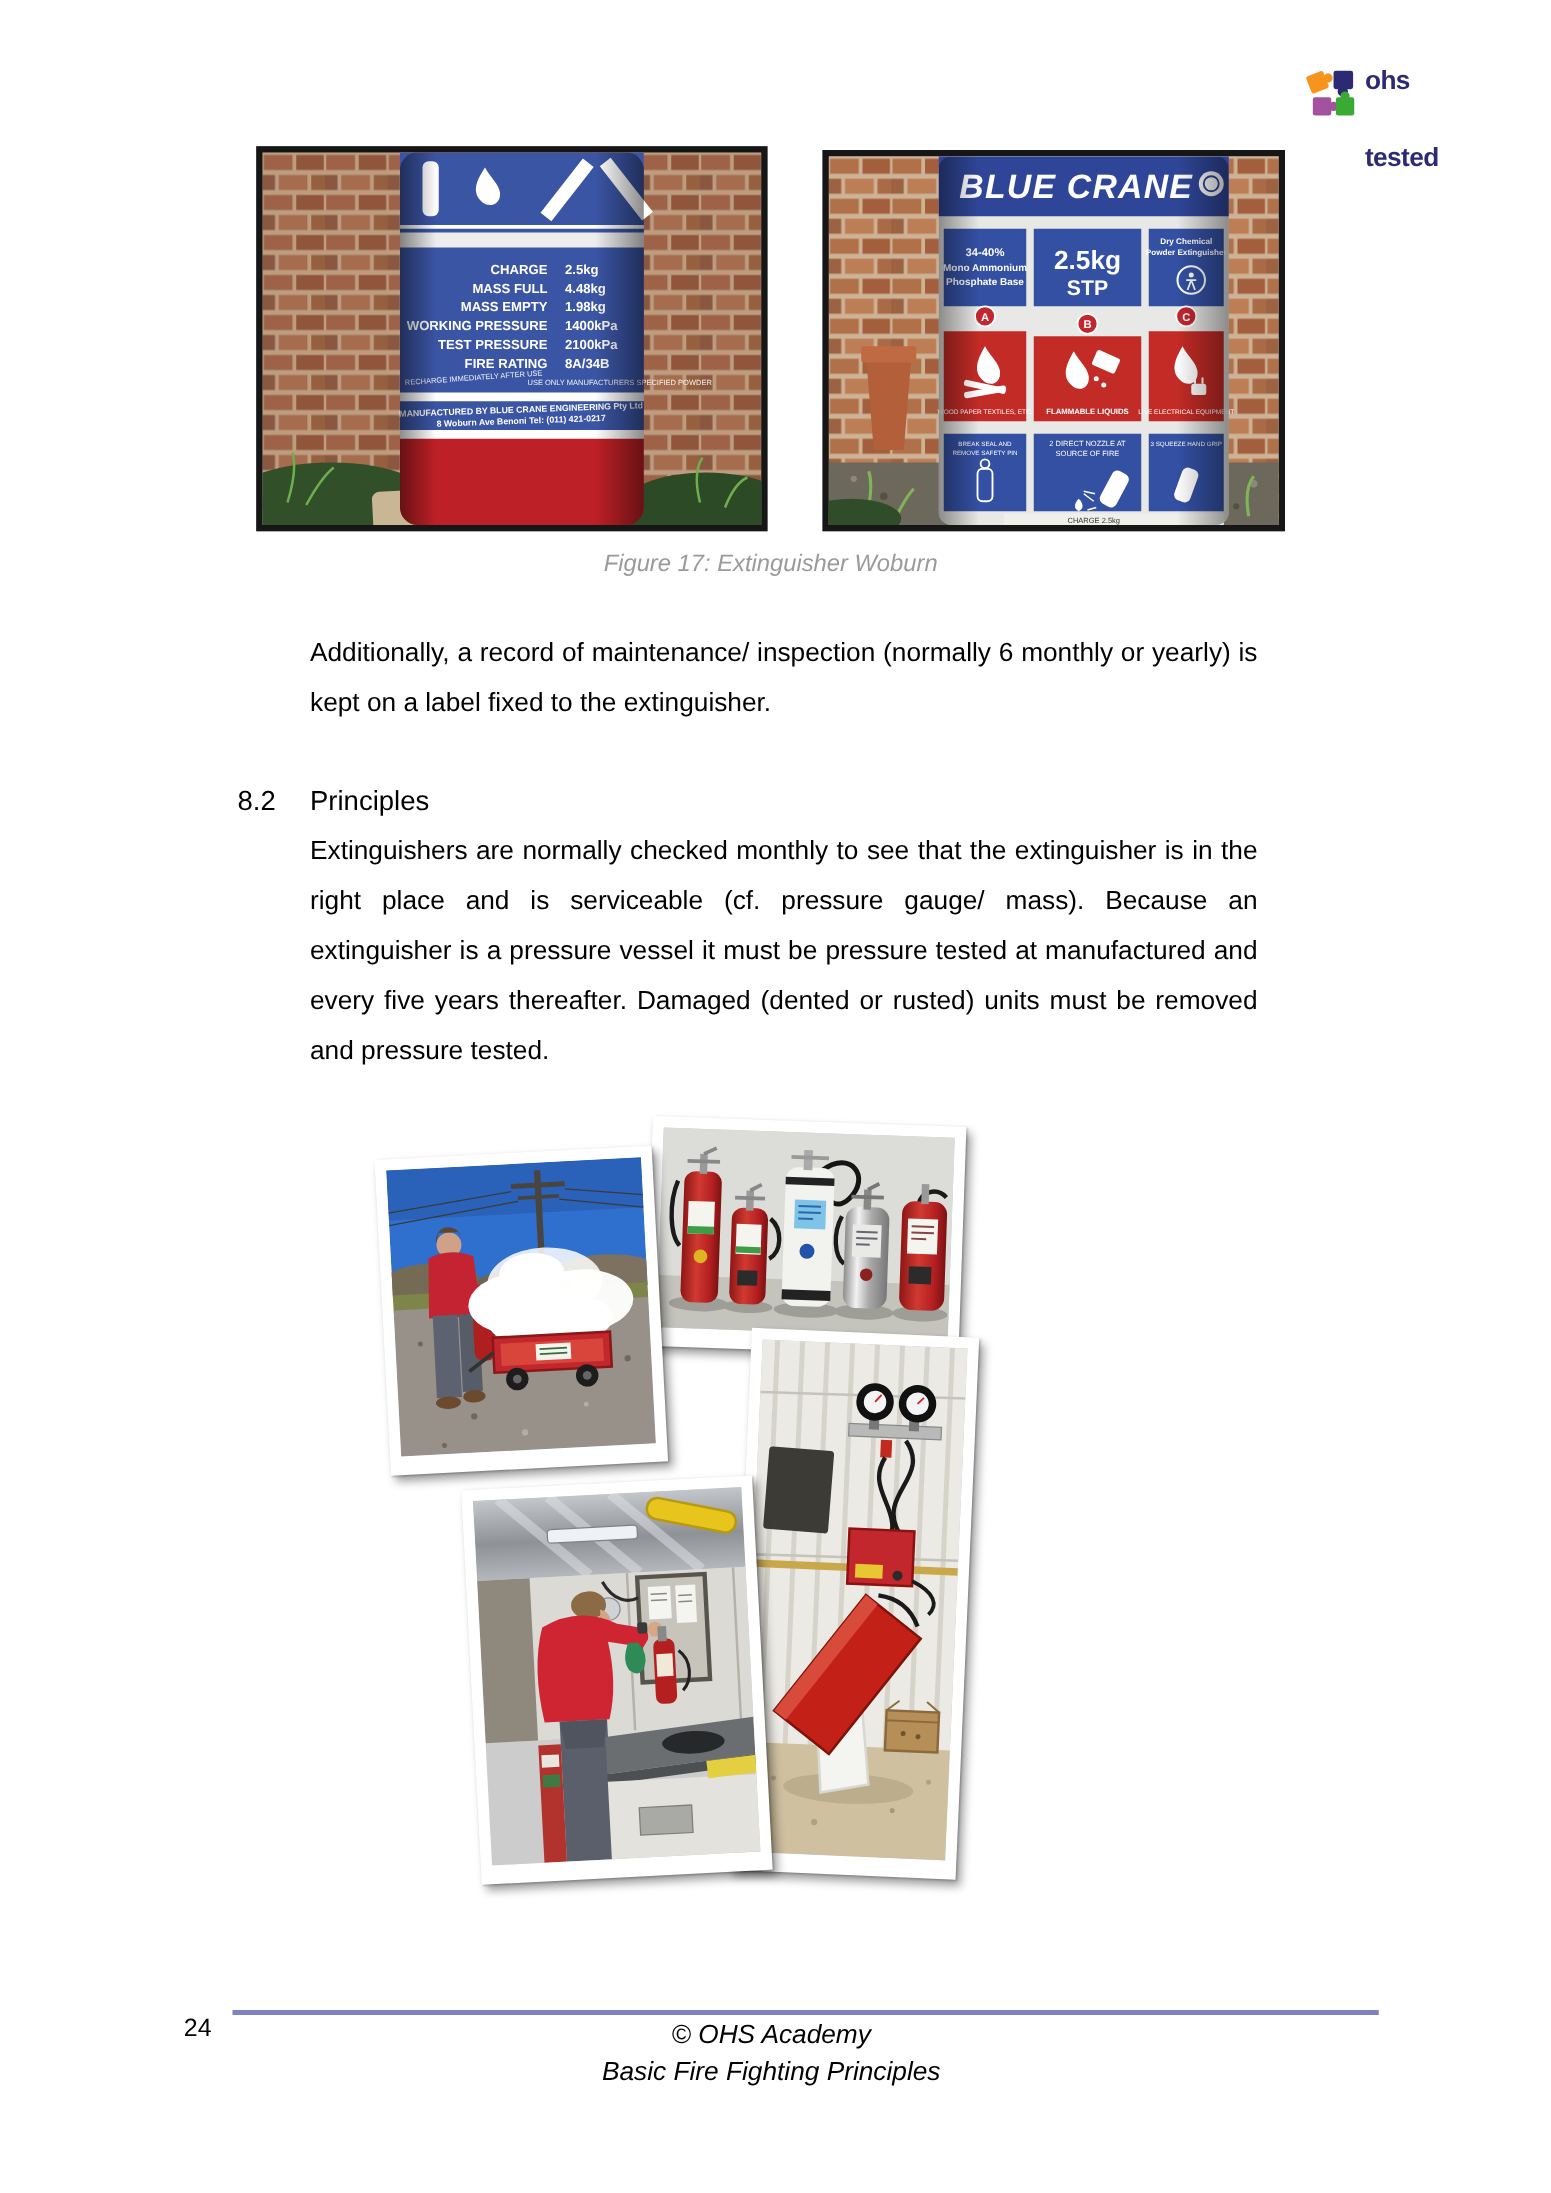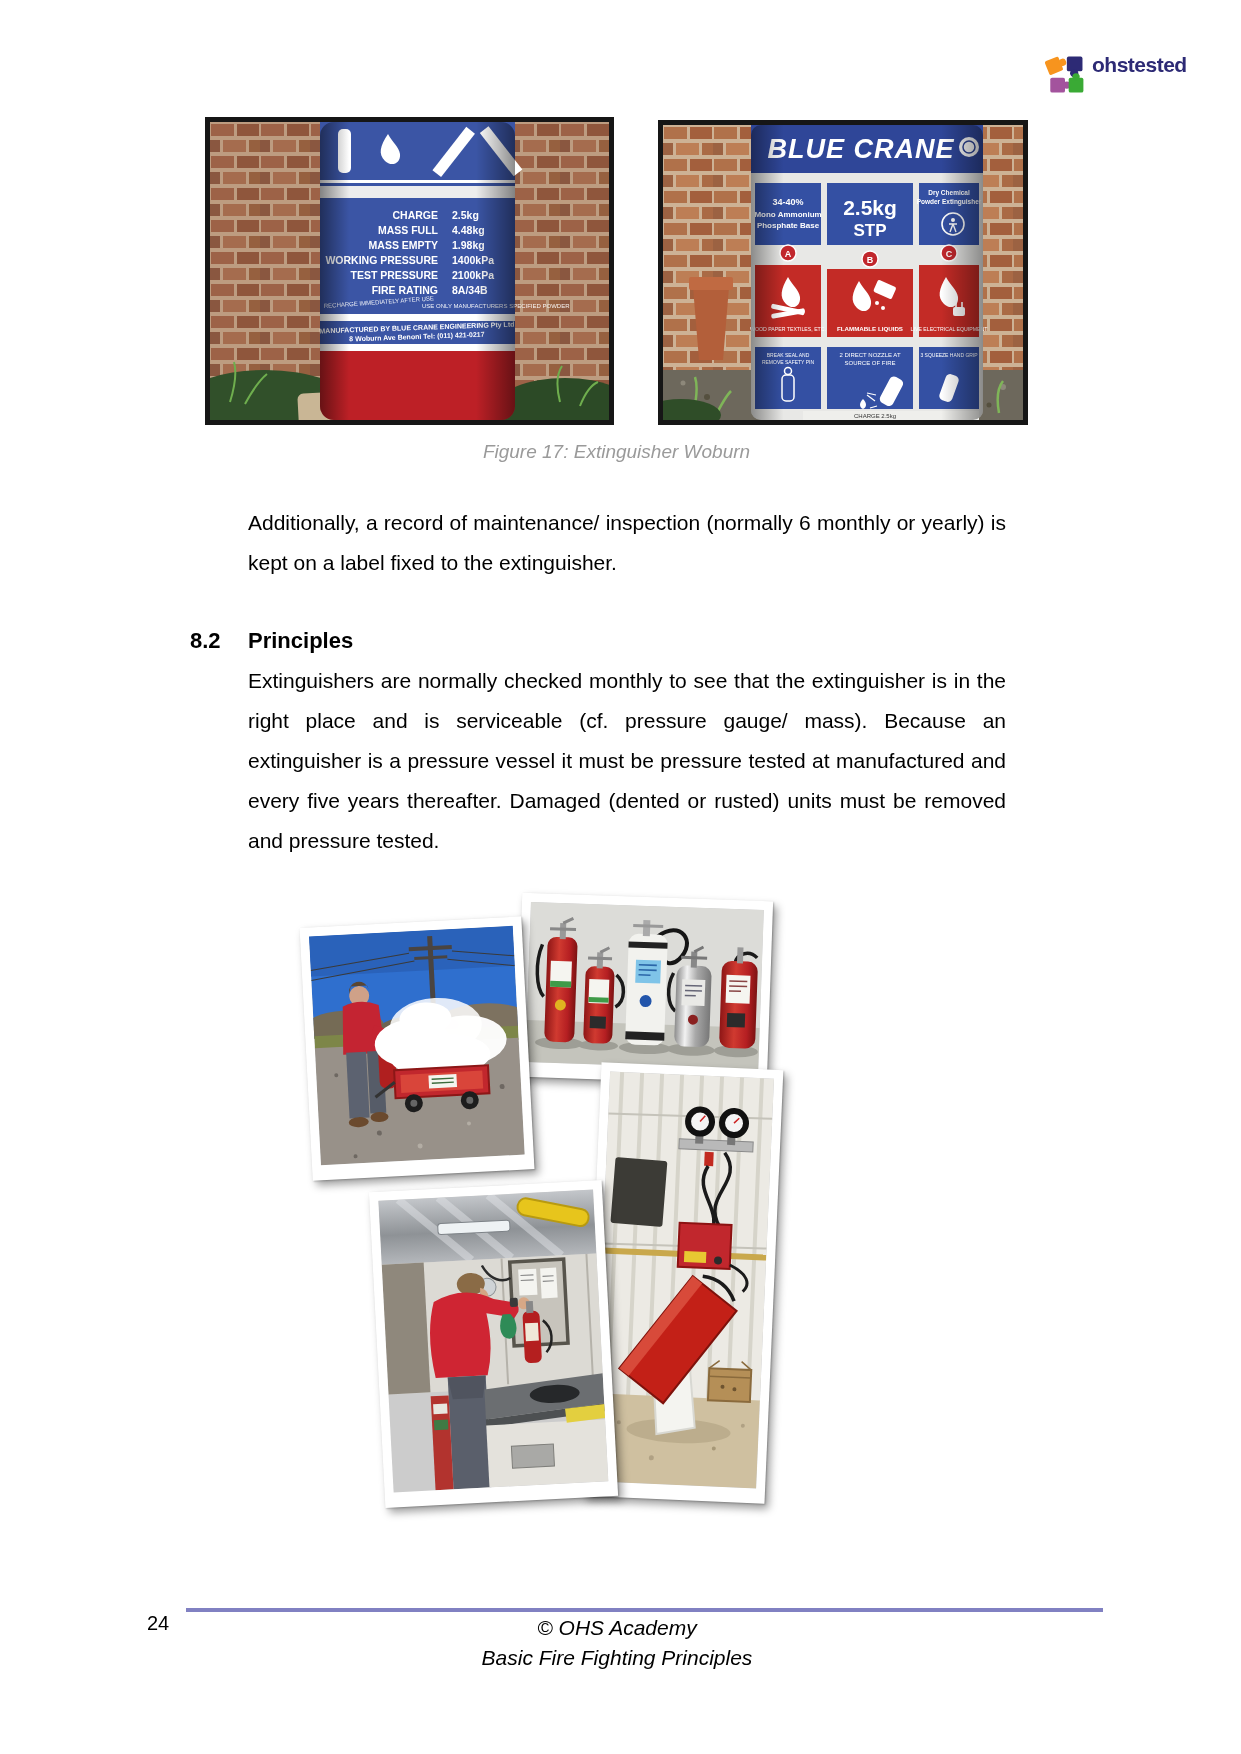--- a/index.html
+++ b/index.html
@@ -2,38 +2,38 @@
 <html><head>
 <meta charset="utf-8">
 <style>
   html,body{margin:0;padding:0;background:#ffffff;}
   .page{position:relative;width:1241px;height:1754px;background:#ffffff;
         font-family:"Liberation Sans",sans-serif;color:#000;overflow:hidden;}
   .abs{position:absolute;}
 
   
   .logo{left:1042px;top:52px;display:flex;align-items:flex-start;gap:4px;}
-  .logo-text{display:flex;flex-direction:row;margin-top:2px;}
+  .logo-text{display:flex;flex-direction:column;margin-top:2px;gap:40px;}
   .logo-text span{font-weight:bold;color:#2d2a75;font-size:21px;line-height:22px;letter-spacing:-0.5px;}
 
   
   .photo-frame{border:5px solid #161616;background:#888;}
   .photo-left{left:205px;top:117px;width:399px;height:298px;}
   .photo-right{left:658px;top:120px;width:360px;height:295px;}
   .photo-frame svg{display:block;}
 
   
   .fig-caption{left:205px;top:441px;width:823px;text-align:center;
     font-style:italic;font-size:19px;color:#9a9a9a;}
 
   
   .para{left:248px;width:758px;font-size:21px;line-height:40px;text-align:justify;}
   .para1{top:503px;}
   .para2{top:661px;}
-  .heading{left:190px;top:628px;width:820px;font-size:22px;font-weight:bold;display:flex;}
+  .heading{left:190px;top:628px;width:820px;font-size:22px;font-weight:normal;display:flex;}
   .heading .num{width:58px;}
 
   
   .polaroid{background:#ffffff;padding:9px 9px 15px 9px;
     box-shadow:4px 5px 8px rgba(0,0,0,0.38),1px 1px 2px rgba(0,0,0,0.25);}
   .polaroid svg{display:block;background:#ccc;}
   .p1{left:306px;top:922px;transform:rotate(-3deg);z-index:2;}
   .p2{left:519px;top:897px;transform:rotate(2deg);z-index:1;}
   .p3{left:377px;top:1186px;transform:rotate(-3deg);z-index:4;}
   .p4{left:592px;top:1066px;transform:rotate(2.5deg);z-index:3;}

